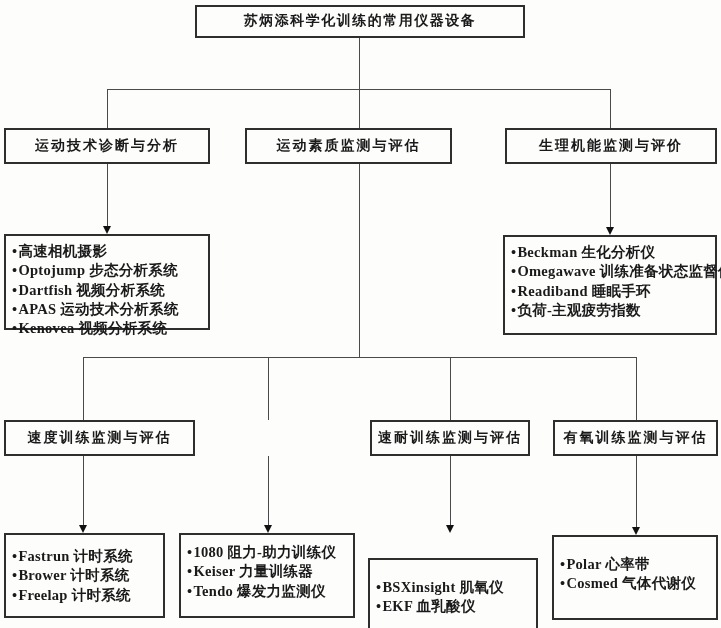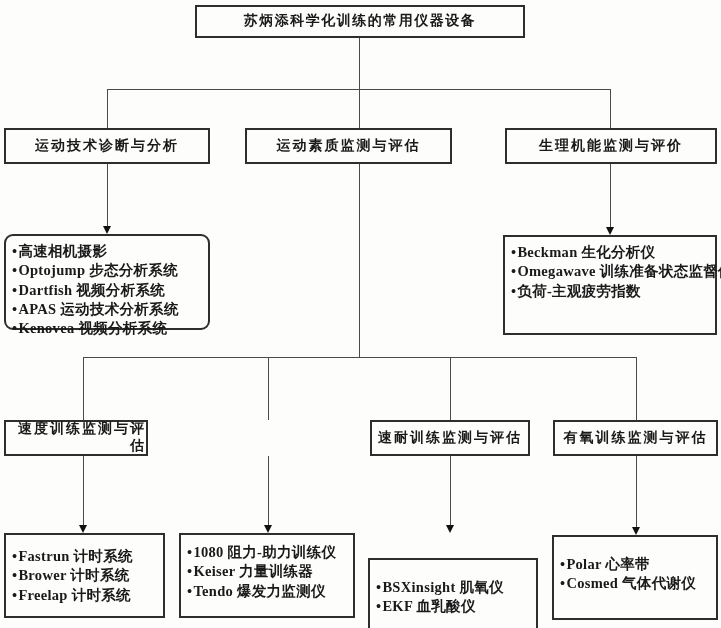--- a/index.html
+++ b/index.html
@@ -78,46 +78,47 @@
   </div>
   <div class="node" style="left:505px; top:128px; width:212px; height:36px;">
     <span>生理机能监测与评价</span>
   </div>
 
   <div class="vline" style="left:107px; top:164px; height:63px;"></div>
   <div class="arrowhead" style="left:103px; top:226px;"></div>
   <div class="vline" style="left:610px; top:164px; height:64px;"></div>
   <div class="arrowhead" style="left:606px; top:227px;"></div>
 
-  <div class="listbox" style="left:4px; top:234px; width:206px; height:96px;border-radius:9px;">
+  <div class="listbox" style="left:4px; top:234px; width:206px; height:96px;">
     <ul>
       <li>高速相机摄影</li>
       <li>Optojump 步态分析系统</li>
       <li>Dartfish 视频分析系统</li>
       <li>APAS 运动技术分析系统</li>
       <li>Kenovea 视频分析系统</li>
     </ul>
   </div>
 
   <div class="listbox" style="left:503px; top:235px; width:214px; height:100px;">
     <ul>
       <li>Beckman 生化分析仪</li>
       <li>Omegawave 训练准备状态监督仪</li>
+      <li>Readiband 睡眠手环</li>
       <li>负荷-主观疲劳指数</li>
     </ul>
   </div>
 
   <div class="vline" style="left:359px; top:164px; height:193px;"></div>
   <div class="hline" style="left:83px; top:357px; width:553px;"></div>
   <div class="vline" style="left:83px; top:357px; height:63px;"></div>
   <div class="vline" style="left:268px; top:357px; height:63px;"></div>
   <div class="vline" style="left:450px; top:357px; height:63px;"></div>
   <div class="vline" style="left:636px; top:357px; height:63px;"></div>
 
-  <div class="node" style="left:4px; top:420px; width:144px; height:36px;">
+  <div class="node" style="left:4px; top:420px; width:191px; height:36px;">
     <span>速度训练监测与评估</span>
   </div>
   <div class="node" style="left:370px; top:420px; width:160px; height:36px;">
     <span>速耐训练监测与评估</span>
   </div>
   <div class="node" style="left:553px; top:420px; width:165px; height:36px;">
     <span>有氧训练监测与评估</span>
   </div>
 
   <div class="vline" style="left:83px; top:456px; height:70px;"></div>

